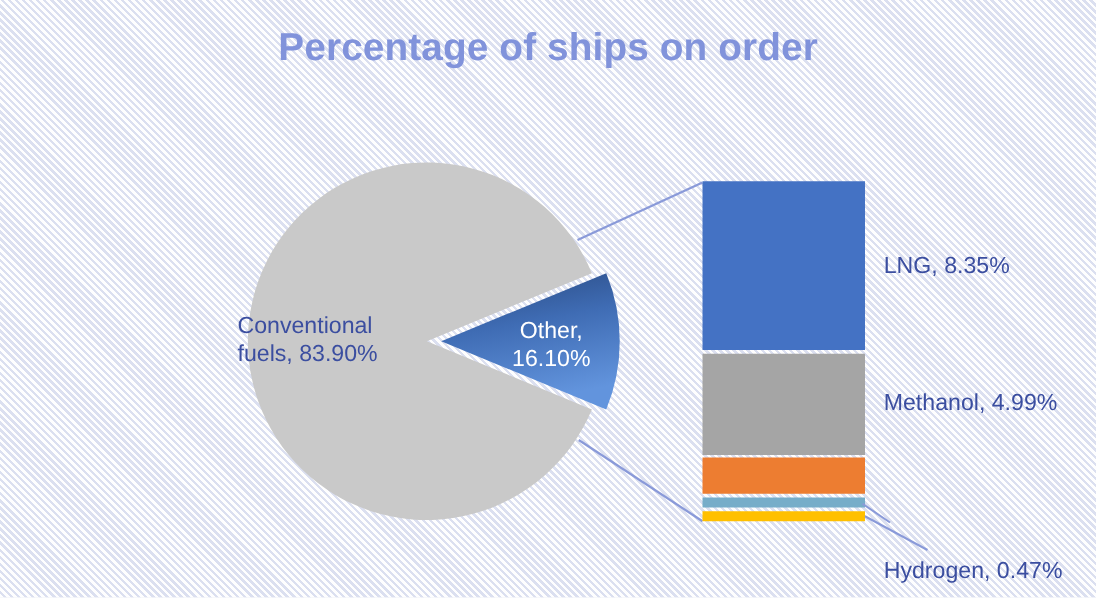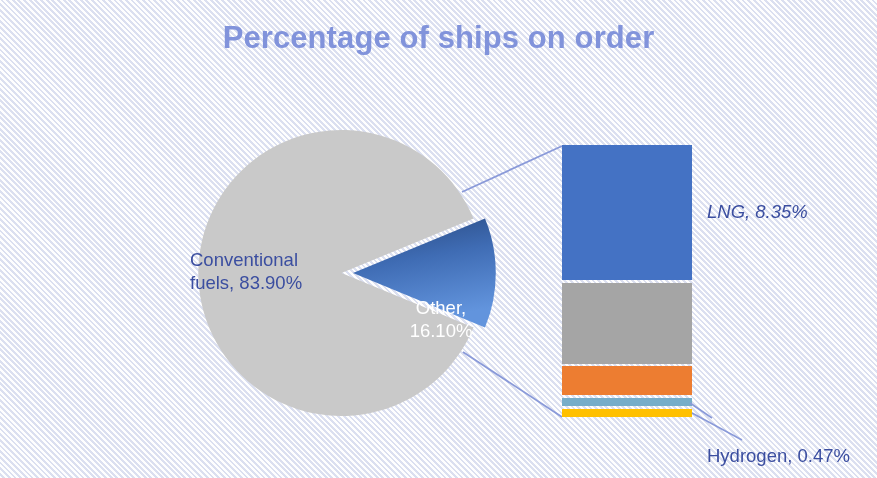--- a/index.html
+++ b/index.html
@@ -63,21 +63,20 @@
     width: 160px;
     color: #3b4ea0;
     text-align: left;
   }
   #pie-label-other {
     left: 395px;
     top: 252px;
     width: 92px;
     color: #ffffff;
     text-align: center;
-    margin-top: 44px;
   }
 
   
   #stacked-bar {
     position: absolute;
     left: 562px;
     top: 145px;
     width: 130px;
     height: 272px;
   }
@@ -133,22 +132,23 @@
 16.10%</div>
 
   <div id="stacked-bar">
     <div class="bar-segment" style="top:0px; height:135px; background:#4472c4;"></div>
     <div class="bar-segment" style="top:138px; height:81px; background:#a5a5a5;"></div>
     <div class="bar-segment" style="top:221px; height:29px; background:#ed7d31;"></div>
     <div class="bar-segment" style="top:253px; height:8px; background:#76adc9;"></div>
     <div class="bar-segment" style="top:264px; height:8px; background:#ffc000;"></div>
   </div>
 
-  <div class="bar-label" style="top:201px;font-style:italic;">LNG, 8.35%</div>
+  <div class="bar-label" style="top:201px;">LNG, 8.35%</div>
 
+  <div class="bar-label" style="top:311px;">Methanol, 4.99%</div>
 
 
 
   <div class="bar-label" style="top:445px;">Hydrogen, 0.47%</div>
 
   <svg style="position:absolute; left:0; top:0; width:877px; height:478px; pointer-events:none;" viewBox="0 0 877 478" xmlns="http://www.w3.org/2000/svg">
     <line x1="690" y1="403" x2="712" y2="418" stroke="#8a9ad9" stroke-width="1.6"></line>
     <line x1="692" y1="413" x2="742" y2="440" stroke="#8a9ad9" stroke-width="1.6"></line>
   </svg>
 

